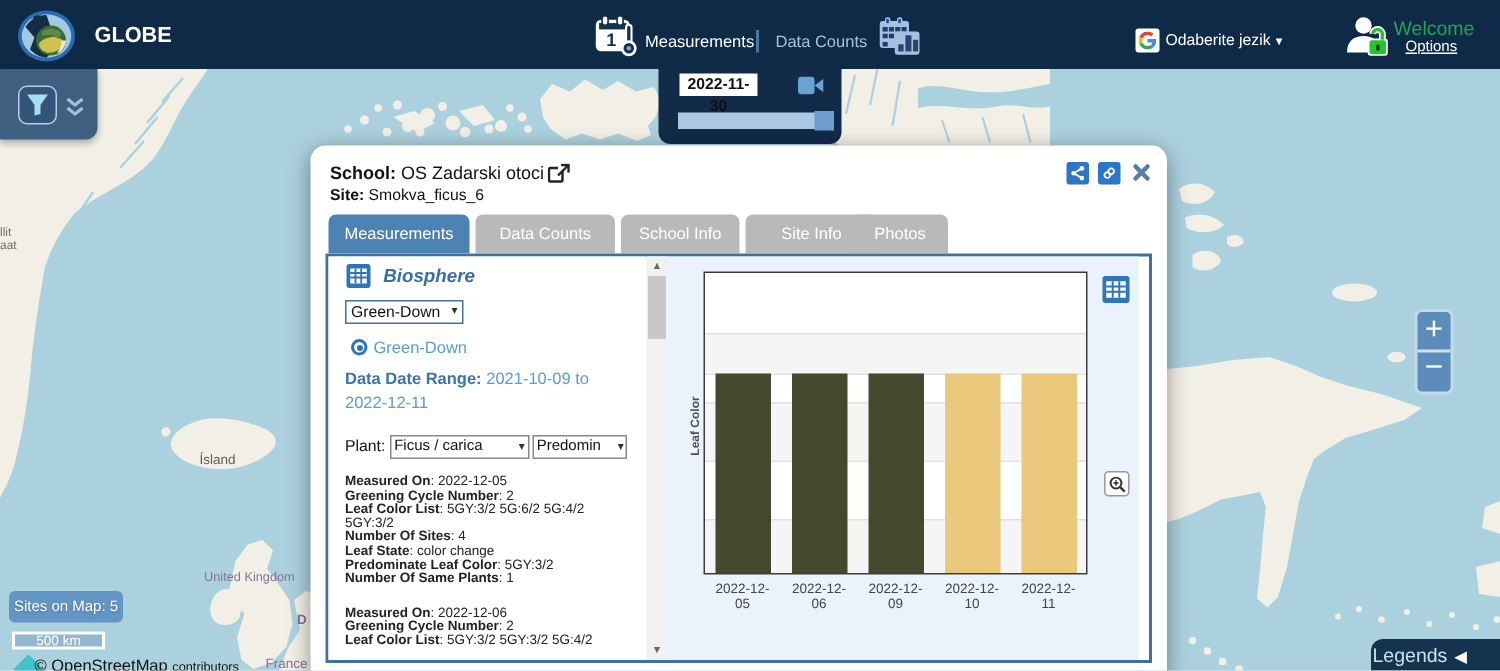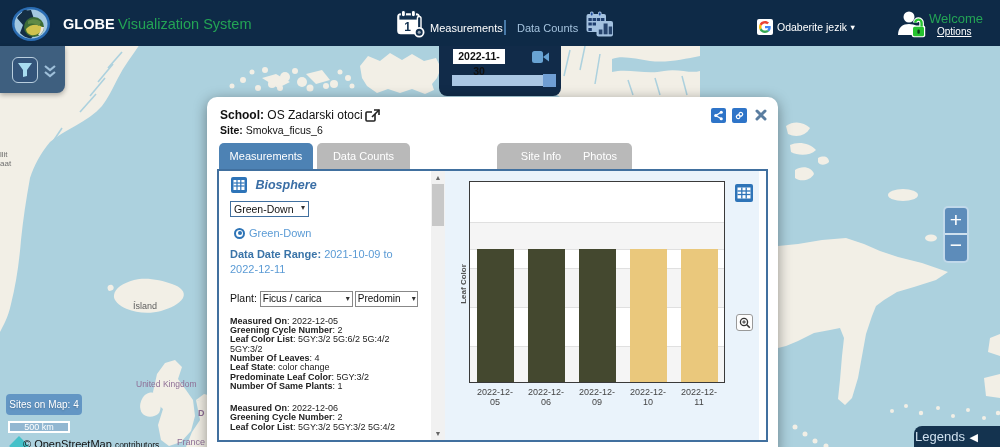--- a/index.html
+++ b/index.html
@@ -113,21 +113,20 @@
   <ellipse cx="21" cy="19" rx="19" ry="17" fill="#2a6cb2"></ellipse>
   <ellipse cx="21" cy="19" rx="16.5" ry="14.5" fill="#a3c8e0"></ellipse>
   <path d="M21,5 C15,5 10,8 7,13 L13,20 L10,28 C13,31 16,33 21,33.5 L28,26 L24,14 Z" fill="#142e44"></path>
   <path d="M13,10 C10,7 14,4 17,5.5 L20,9 L16,13 Z" fill="#142e44"></path>
   <circle cx="24" cy="22" r="10" fill="#3c6b35"></circle>
   <path d="M16,24 C20,19 29,18 33,23 C31,28 26,31 21,30 C18,29 16,27 16,24 Z" fill="#cfc24e"></path>
   <path d="M18,16 C22,13 28,14 31,17 L29,21 C25,18 21,18 18,19 Z" fill="#5f8a46"></path>
   <path d="M30,30 C32,28 34,25 34,22 L31,22 C31,25 30,28 28,30 Z" fill="#e8e4da"></path>
 </svg>
 <div class="abs" style="left:63px;top:16px;font-size:14.5px;font-weight:bold;color:#fff">GLOBE</div>
-<div class="abs" style="left:118px;top:16px;font-size:14.5px;color:#23a455">Visualization System</div>
 
 <svg class="abs" width="30" height="28" viewBox="0 0 30 28" style="left:396px;top:10px">
   <rect x="1.2" y="3.2" width="22.6" height="21" rx="3.5" fill="#fff"></rect>
   <rect x="3.4" y="5.4" width="18.2" height="4.2" fill="#12304f"></rect>
   <rect x="5.4" y="0.4" width="4" height="6.4" rx="2" fill="#fff" stroke="#12304f" stroke-width="1.1"></rect>
   <rect x="15.4" y="0.4" width="4" height="6.4" rx="2" fill="#fff" stroke="#12304f" stroke-width="1.1"></rect>
   <text x="11.5" y="20.5" font-size="12" font-weight="bold" fill="#12304f" text-anchor="middle" font-family="Liberation Sans">1</text>
   <rect x="21.4" y="6.5" width="3.6" height="13" rx="1.8" fill="#12304f" stroke="#fff" stroke-width="1.4"></rect>
   <circle cx="23.2" cy="22.2" r="4.4" fill="#12304f" stroke="#fff" stroke-width="1.8"></circle>
   <circle cx="23.2" cy="22.2" r="1.5" fill="#fff" opacity="0.55"></circle>
@@ -197,21 +196,21 @@
   <path d="M11,6 L17,1.5 L17,10.5 Z" fill="#68a3d3"></path>
 </svg>
 <div class="abs" style="left:452px;top:75px;width:103px;height:11px;background:#aac7e4"></div>
 <div class="abs" style="left:543px;top:74px;width:13px;height:13px;background:#6f9ed3"></div>
 
 <div class="abs" style="left:943px;top:206px;width:26px;height:57px;background:#5d8cba;border:2px solid rgba(210,230,242,.85);border-radius:5px"></div>
 <div class="abs" style="left:945px;top:233px;width:22px;height:1.5px;background:#cfe0ee"></div>
 <div class="abs" style="left:943px;top:206px;width:26px;height:28px;color:#fff;font-size:21px;text-align:center;line-height:27px">+</div>
 <div class="abs" style="left:943px;top:232px;width:26px;height:28px;color:#fff;font-size:21px;text-align:center;line-height:26px">−</div>
 
-<div class="abs" style="left:6px;top:394px;width:76px;height:21px;background:#6396c4;border-radius:4px;color:#fff;font-size:10px;text-align:center;line-height:21px;text-shadow:0 1px 2px rgba(0,0,0,.25)">Sites on Map: 4</div>
+<div class="abs" style="left:6px;top:394px;width:76px;height:21px;background:#6396c4;border-radius:4px;color:#fff;font-size:10px;text-align:center;line-height:21px;text-shadow:0 1px 2px rgba(0,0,0,.25)">Sites on Map: 5</div>
 <div class="abs" style="left:8px;top:421px;width:62px;height:12px;background:rgba(125,163,199,.55);border:2px solid #fff;color:#fff;font-size:9px;text-align:center;line-height:8px">500 km</div>
 <div class="abs" style="left:12px;top:439px;width:14px;height:14px;background:#45c1c9;transform:rotate(45deg)"></div>
 <div class="abs" style="left:23px;top:438px;font-size:11px;color:#111;white-space:nowrap">© OpenStreetMap <span style="font-size:8.5px">contributors</span></div>
 
 <div class="abs" style="left:914px;top:426px;width:86px;height:21px;background:#14334f;border-radius:8px 0 0 0;color:#cfe0ee;font-size:13px;line-height:22px;padding-left:1px">Legends <span style="color:#fff;font-size:11px;margin-left:1px">◀</span></div>
 
 <div class="abs" style="left:207px;top:97px;width:571px;height:360px;background:#fff;border-radius:10px;box-shadow:0 3px 14px rgba(0,0,0,.4)">
 
   <div class="abs" style="left:13px;top:11px;font-size:12px;color:#111"><b>School:</b> OS Zadarski otoci</div>
   <svg class="abs" width="15" height="13" viewBox="0 0 15 13" style="left:158px;top:12px">
@@ -234,20 +233,21 @@
       <rect x="4" y="8" width="8" height="8" rx="4"></rect>
       <rect x="12" y="8" width="8" height="8" rx="4"></rect>
     </g>
   </svg>
   <svg class="abs" width="12" height="12" viewBox="0 0 12 12" style="left:548px;top:12px">
     <path d="M2,2 L10,10 M10,2 L2,10" stroke="#5a7da0" stroke-width="3" stroke-linecap="round"></path>
   </svg>
 
   <div class="abs" style="left:12px;top:46px;width:94px;height:26px;background:#4d82b4;border-radius:5px 5px 0 0;color:#fff;font-size:11px;text-align:center;line-height:26px">Measurements</div>
   <div class="abs" style="left:110px;top:46px;width:93px;height:26px;background:#b9b9b9;border-radius:5px 5px 0 0;color:#fff;font-size:11px;text-align:center;line-height:26px">Data Counts</div>
+  <div class="abs" style="left:207px;top:46px;width:79px;height:26px;background:#b9b9b9;border-radius:5px 5px 0 0;color:#fff;font-size:11px;text-align:center;line-height:26px">School Info</div>
   <div class="abs" style="left:290px;top:46px;width:88px;height:26px;background:#b9b9b9;border-radius:5px 5px 0 0;color:#fff;font-size:11px;text-align:center;line-height:26px">Site Info</div>
   <div class="abs" style="left:361px;top:46px;width:64px;height:26px;background:#b9b9b9;border-radius:5px 5px 0 0;color:#fff;font-size:11px;text-align:center;line-height:26px">Photos</div>
 
   <div class="abs" style="left:10px;top:72px;width:551px;height:273px;border:2px solid #41709f;background:#fff">
 
     <div class="abs" style="left:0;top:0;width:211px;height:269px;background:#fff;overflow:hidden">
       <div style="margin:4px 0 0 11px">
         <svg width="18" height="18" viewBox="0 0 18 18" style="vertical-align:middle">
           <rect x="1" y="1" width="16" height="16" rx="2" fill="#2e74b8"></rect>
           <rect x="3.5" y="4" width="11" height="10" fill="#fff"></rect>
@@ -262,21 +262,21 @@
       </div>
       <div style="margin:7px 0 0 11px;width:79px;height:16px;border:1px solid #41709f;font-size:10.5px;color:#111;padding:1px 3px;position:relative">Green-Down<span style="position:absolute;right:3px;top:1px;font-size:8px;color:#333">▾</span></div>
       <div style="margin:10px 0 0 15px;font-size:11px;color:#5b9bd5">
         <span style="display:inline-block;width:11px;height:11px;border-radius:50%;border:2px solid #2e74b6;position:relative;vertical-align:-2px;margin-right:4px;background:#fff"><span style="position:absolute;left:1.5px;top:1.5px;width:4px;height:4px;border-radius:50%;background:#2e74b6"></span></span>Green-Down</div>
       <div style="margin:8px 14px 0 11px;font-size:11px;line-height:15.5px;color:#5b9bd5"><b style="color:#3a74a8">Data Date Range:</b> 2021-10-09 to 2022-12-11</div>
       <div style="margin:13px 0 0 11px;font-size:10.5px;color:#111">Plant: <span style="display:inline-block;width:93px;height:16px;border:1px solid #888;font-size:10px;padding:1px 2px;position:relative;vertical-align:middle">Ficus / carica<span style="position:absolute;right:2px;top:2px;font-size:8px;color:#333">▾</span></span><span style="display:inline-block;width:63px;height:16px;border:1px solid #888;font-size:10px;padding:1px 2px;position:relative;vertical-align:middle;margin-left:2px">Predomin<span style="position:absolute;right:1px;top:2px;font-size:8px;color:#333">▾</span></span></div>
       <div style="margin:10px 0 0 11px;font-size:9px;line-height:9.3px;color:#222;width:190px">
         <b>Measured On</b>: 2022-12-05<br>
         <b>Greening Cycle Number</b>: 2<br>
         <b>Leaf Color List</b>: 5GY:3/2 5G:6/2 5G:4/2 5GY:3/2<br>
-        <b>Number Of Leaves</b>: 4<br>
+        <b>Number Of Sites</b>: 4<br>
         <b>Leaf State</b>: color change<br>
         <b>Predominate Leaf Color</b>: 5GY:3/2<br>
         <b>Number Of Same Plants</b>: 1<br>
         <span style="display:block;height:13px"></span>
         <b>Measured On</b>: 2022-12-06<br>
         <b>Greening Cycle Number</b>: 2<br>
         <b>Leaf Color List</b>: 5GY:3/2 5GY:3/2 5G:4/2
       </div>
     </div>
 

